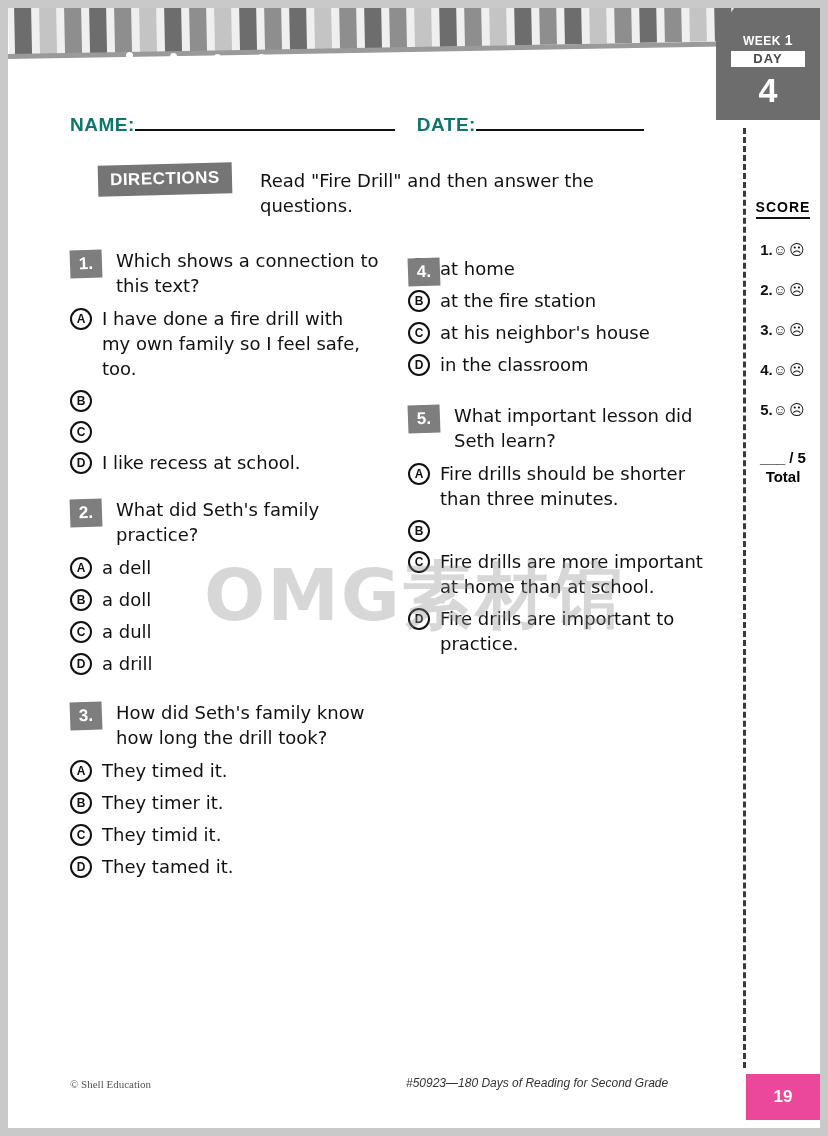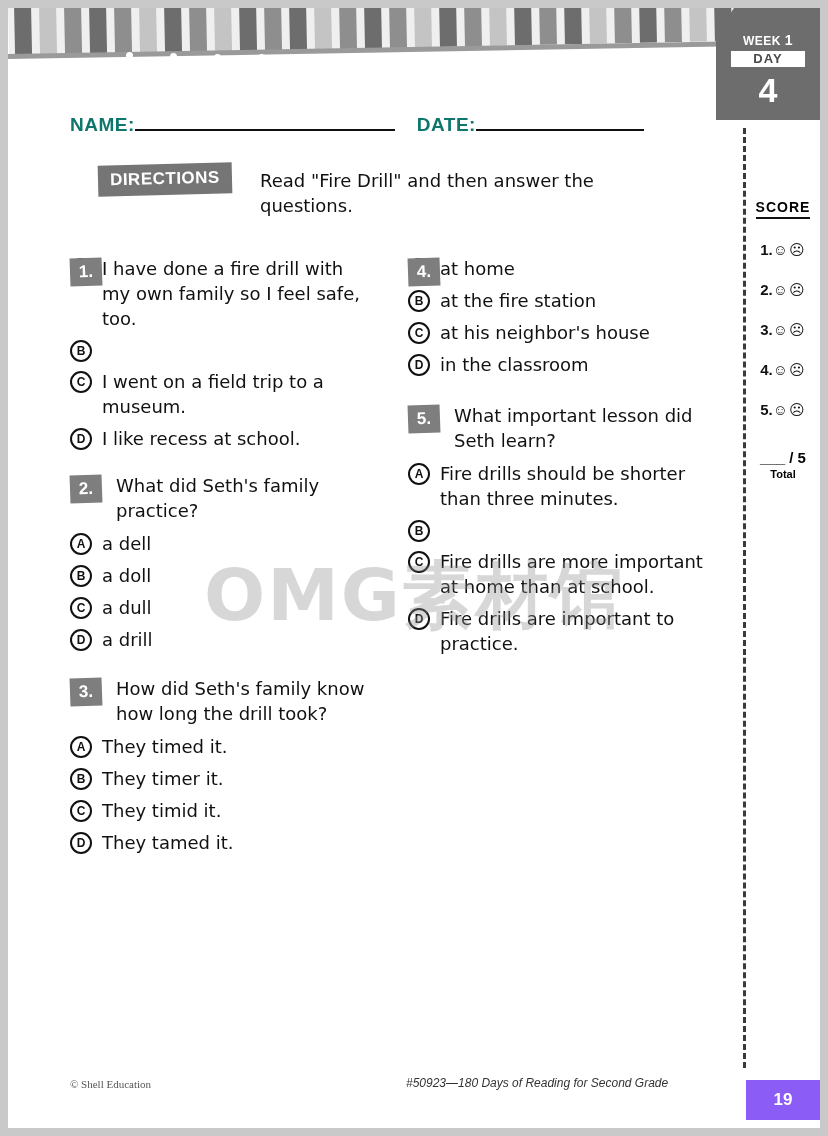--- a/index.html
+++ b/index.html
@@ -171,27 +171,27 @@
     font-weight: bold;
     color: #111;
     white-space: nowrap;
   }
   .score-item .faces { font-weight: normal; font-size: 15px; letter-spacing: 1px; }
   .total-line {
     margin-top: 30px;
     font-size: 15px;
     font-weight: bold;
   }
-  .total-lbl { font-size: 11px; font-weight: bold; margin-top: 2px; }
+  .total-lbl { font-size: 15px; font-weight: bold; margin-top: 2px; }
   .pagenum-box {
     position: absolute;
     right: 0; bottom: 8px;
     width: 74px;
-    height: 40px;
-    background: #8b5cf6;
+    height: 46px;
+    background: #ec4899;
     color: #fff;
     font-family: "Liberation Sans", sans-serif;
     font-size: 17px;
     font-weight: bold;
     display: flex;
     align-items: center;
     justify-content: center;
   }
   
   .col {
@@ -374,31 +374,31 @@
     <div class="total-line">___ / 5</div>
     <div class="total-lbl">Total</div>
   </div>
 
   <div class="pagenum-box">19</div>
 
   <div class="col col-left">
 
     <div class="q">
       <div class="qnum">1.</div>
+      <div class="qtext">Which shows a connection to this text?</div>
       <div class="choices">
         <div class="choice">
           <span class="bubble">A</span>
           <span class="ctext">I have done a fire drill with my own family so I feel safe, too.</span>
         </div>
         <div class="choice">
           <span class="bubble">B</span>
         </div>
         <div class="choice">
           <span class="bubble">C</span>
-          <span class="ctext">I went on a field trip to a museum.</span>
         </div>
         <div class="choice">
           <span class="bubble">D</span>
           <span class="ctext">I like recess at school.</span>
         </div>
       </div>
     </div>
 
     <div class="q" style="margin-top:22px;">
       <div class="qnum">2.</div>

